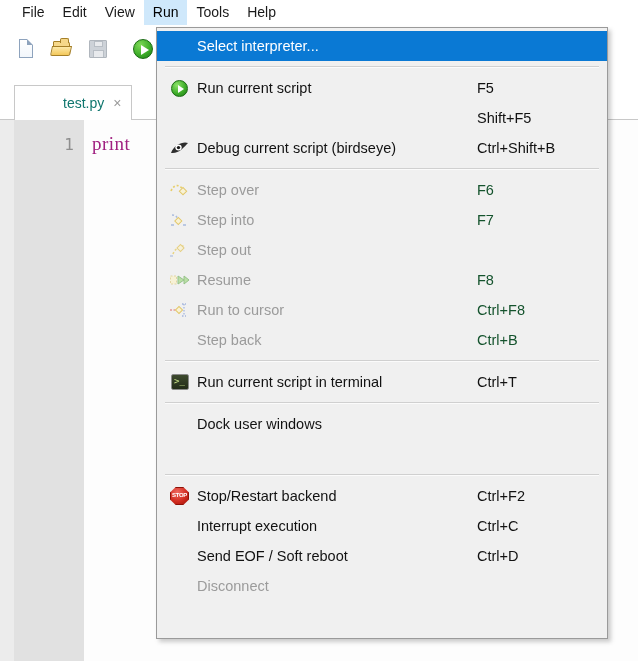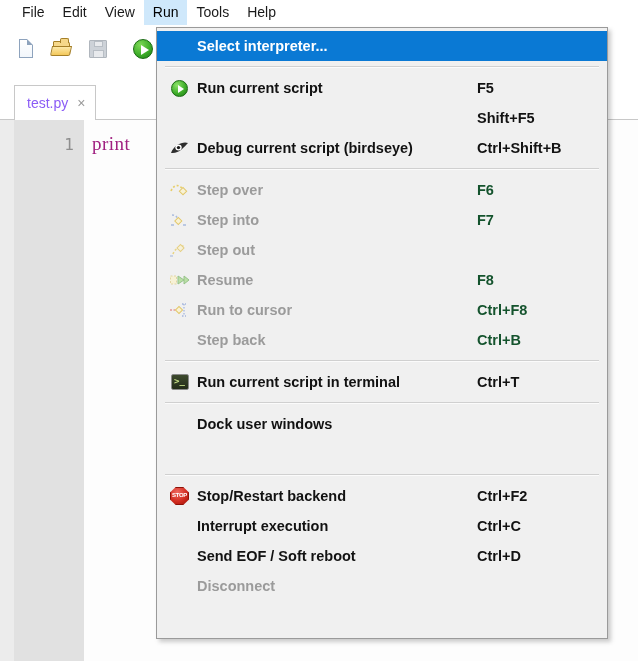--- a/index.html
+++ b/index.html
@@ -183,22 +183,23 @@
     border-bottom: none;
     box-sizing: border-box;
     display: flex;
     align-items: center;
     padding: 0 10px 0 12px;
     gap: 9px;
     cursor: default;
   }
   .tab-label {
     font-size: 14px;
-    color: #8b5cf6;
+    color: #0f766e;
     white-space: nowrap;
+    margin-left: 36px;
   }
   .tab-close {
     font-size: 14px;
     color: #9a9a9a;
     line-height: 1;
     cursor: default;
   }
 
   
   .editor {
@@ -256,21 +257,20 @@
     height: 612px;
     background: #f0f0f0;
     border: 1px solid #9a9a9a;
     box-sizing: border-box;
     padding: 3px 0 3px 0;
     overflow: hidden;
   }
   .menu-inner {
     position: relative;
     width: 100%;
-    font-weight: bold;
   }
   .mi {
     position: relative;
     height: 30px;
     display: flex;
     align-items: center;
     padding: 0 14px 0 10px;
     box-sizing: border-box;
     cursor: default;
   }

